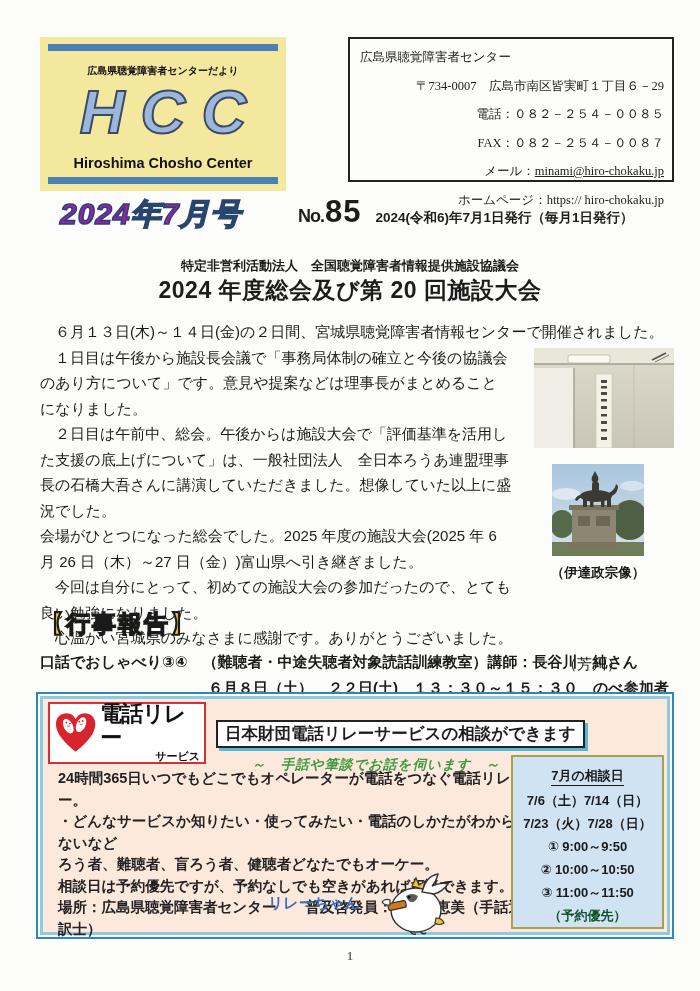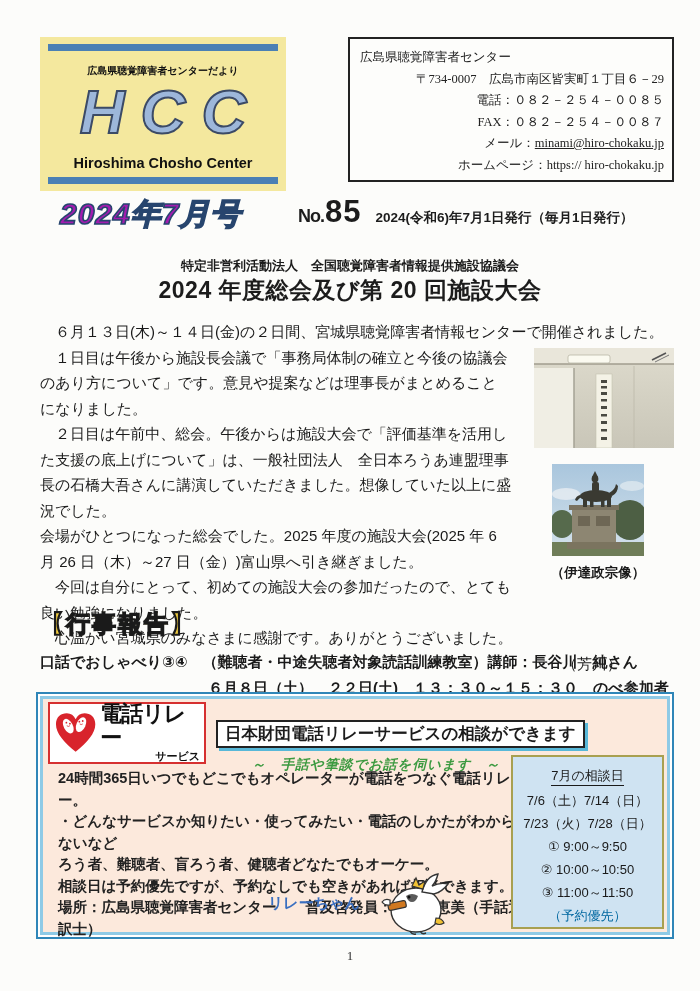--- a/index.html
+++ b/index.html
@@ -21,21 +21,21 @@
     font-size:62px; font-weight:bold; font-style:italic; color:#9db7da;
     -webkit-text-stroke:2px #3b4a66; letter-spacing:16px; text-indent:16px; line-height:1; }
   .logo-sub{ position:absolute; bottom:20px; left:0; width:100%; text-align:center;
     font-size:14.5px; font-weight:bold; color:#111; }
 
   
   .contact-box{ position:absolute; left:348px; top:37px; width:326px; height:145px;
     border:2px solid #222; background:#fdfdfb; padding:8px 8px 4px 10px;
     font-family:"Liberation Serif","DejaVu Serif",serif; font-size:12.5px; line-height:1.72; color:#222; }
   .contact-name{ text-align:left; }
-  .contact-line{ text-align:right; }
+  .contact-line{ text-align:right;margin-top:7px; }
   .contact-line .u{ text-decoration:underline; }
 
   
   .issue-month{ position:absolute; left:60px; top:194px; font-size:30px; font-weight:bold;
     color:#a21caf; -webkit-text-stroke:1.6px #27456e; letter-spacing:1px; font-style:italic; }
   .issue-no-row{ position:absolute; left:298px; top:194px; display:flex; align-items:baseline; }
   .issue-no-prefix{ font-size:18px; font-weight:900; letter-spacing:-1px; }
   .issue-no{ font-size:31px; font-weight:900; letter-spacing:1px; margin-left:1px; }
   .issue-pub{ margin-left:14px; font-size:13.5px; font-weight:800; }
 
@@ -76,23 +76,23 @@
   .relay-subtitle{ position:absolute; left:168px; top:62px; width:340px; text-align:center;
     color:#3c9a40; font-size:13.5px; font-weight:800; font-style:italic; letter-spacing:1px; }
   .relay-body{ position:absolute; left:20px; top:74px; width:470px; }
   .relay-line{ font-size:14.5px; font-weight:600; line-height:21.5px; color:#222; }
   .mascot-label{ position:absolute; left:230px; top:200px; color:#3a6fc0;
     font-size:15px; font-weight:700; }
   .mascot{ position:absolute; left:338px; top:176px; }
 
   .schedule{ position:absolute; right:8px; top:61px; width:153px; height:174px;
     background:#cfe3f2; border:2px solid #a8a050; text-align:center;
-    padding-top:7px; font-size:13px; font-weight:400; color:#1a1a1a; line-height:23px; }
+    padding-top:7px; font-size:13px; font-weight:700; color:#1a1a1a; line-height:23px; }
   .schedule-title{ display:inline-block; border-bottom:1.5px solid #1a1a1a; line-height:19px; margin-bottom:3px; }
-  .schedule-note{ color:#0369a1; }
+  .schedule-note{ color:#14532d; }
 
   .page-number{ position:absolute; top:948px; left:0; width:100%; text-align:center;
     font-size:13px; font-family:"Liberation Serif","DejaVu Serif",serif; color:#333; }
 </style>
 </head>
 <body>
 
 <div class="page">
 
   <div class="logo-box">

